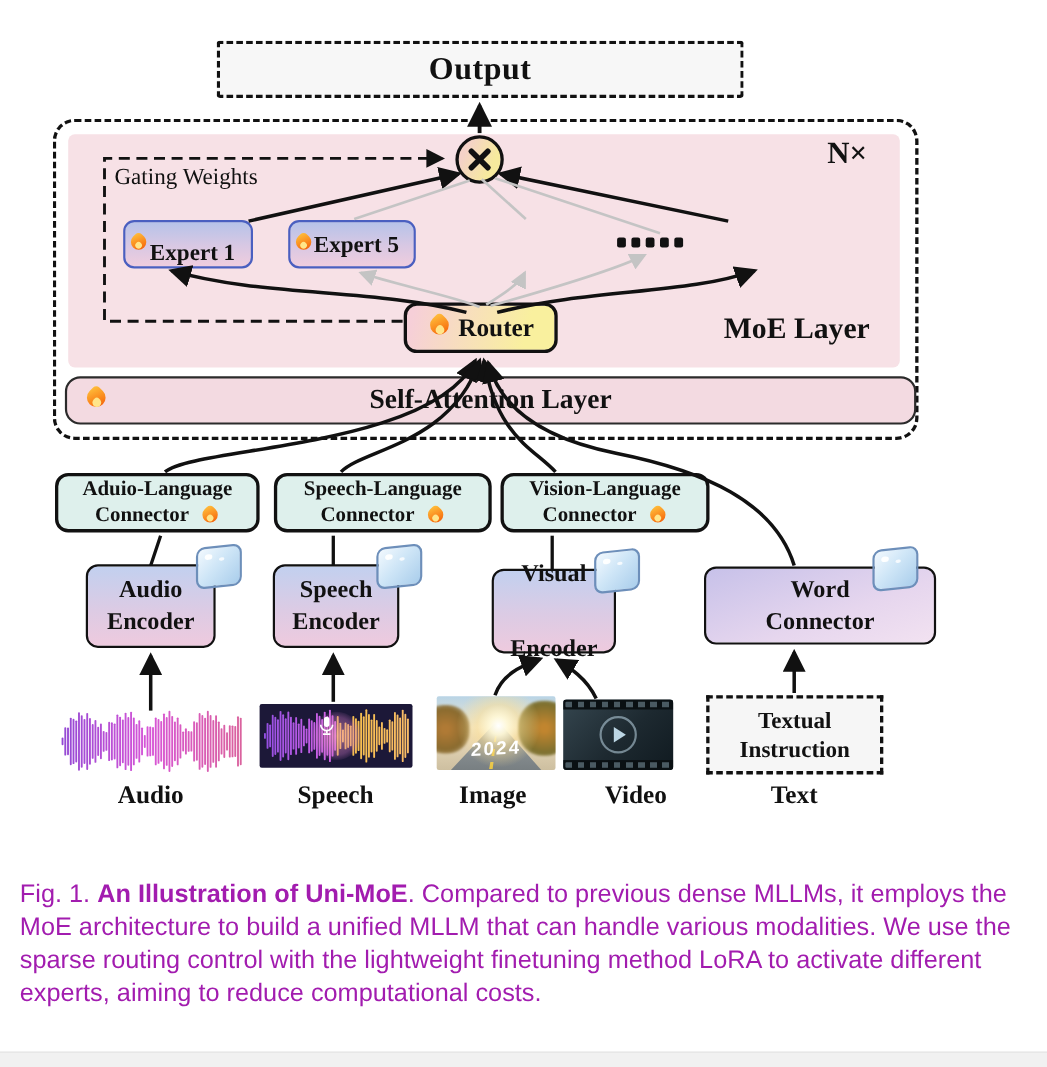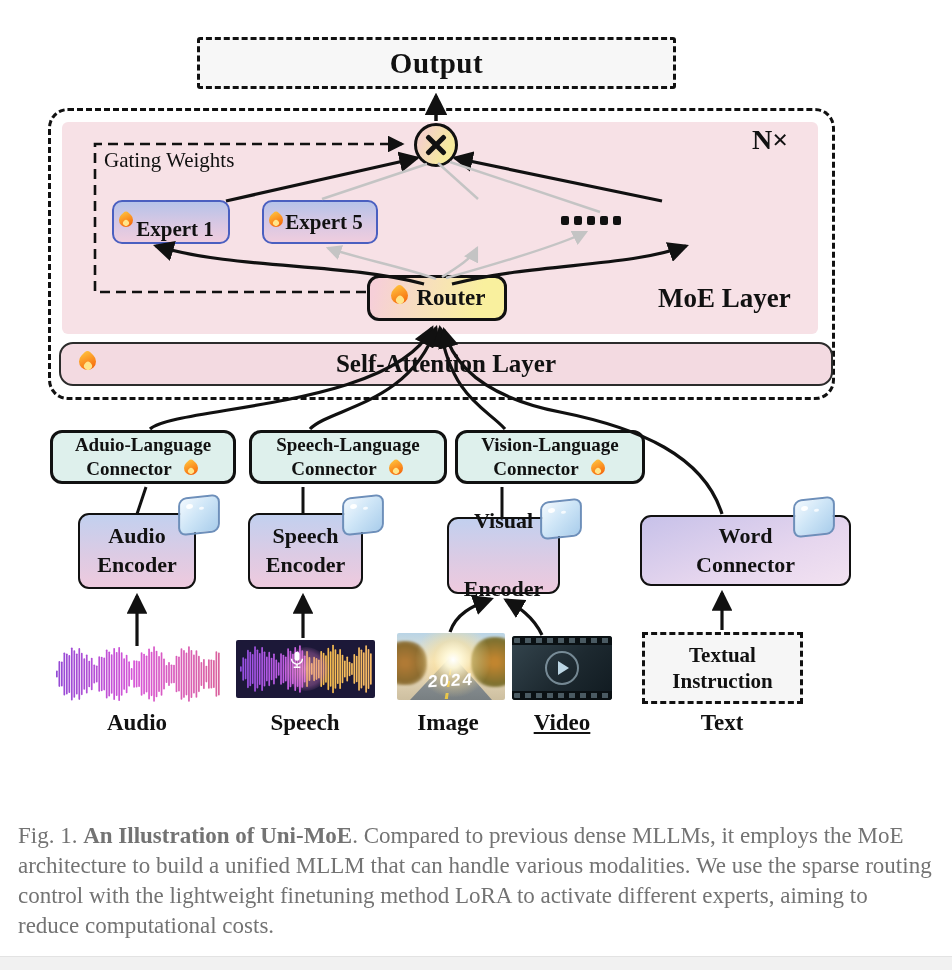--- a/index.html
+++ b/index.html
@@ -119,25 +119,25 @@
   .play{position:absolute;left:50%;top:50%;transform:translate(-50%,-50%);width:30px;height:30px;
         border:2px solid rgba(190,215,230,.55);border-radius:50%;display:flex;align-items:center;justify-content:center;}
   .play .tri{width:0;height:0;border-left:11px solid #bcd6e4;border-top:7px solid transparent;
              border-bottom:7px solid transparent;margin-left:3px;}
   .textual-box{left:642px;top:632px;width:161px;height:72px;border:3px dashed #111;background:#f6f6f6;
                box-sizing:border-box;display:flex;flex-direction:column;align-items:center;justify-content:center;
                font-weight:bold;font-size:21px;line-height:1.25;z-index:10;}
 
   .modality{top:710px;font-weight:bold;font-size:23px;text-align:center;z-index:10;}
   .m1{left:87px;width:100px;} .m2{left:255px;width:100px;} .m3{left:398px;width:100px;}
-  .m4{left:512px;width:100px;text-decoration:underline;} .m5{left:672px;width:100px;}
+  .m4{left:528px;width:100px;} .m5{left:672px;width:100px;}
 
   
-  .caption{left:18px;top:821px;width:916px;font-family:Liberation Serif, serif;
-           font-size:23px;line-height:30px;color:#737373;z-index:10;}
+  .caption{left:18px;top:797px;width:916px;font-family:Liberation Sans, sans-serif;
+           font-size:23px;line-height:30px;color:#a21caf;z-index:10;}
   .caption b{font-weight:bold;}
   .bottom-bar{left:0;top:956px;width:952px;height:14px;background:#f1f1f1;border-top:1px solid #e3e3e3;z-index:5;}
 
   svg.overlay{position:absolute;left:0;top:0;z-index:50;pointer-events:none;}
 </style>
 </head>
 <body>
 
 <div class="page">
 

